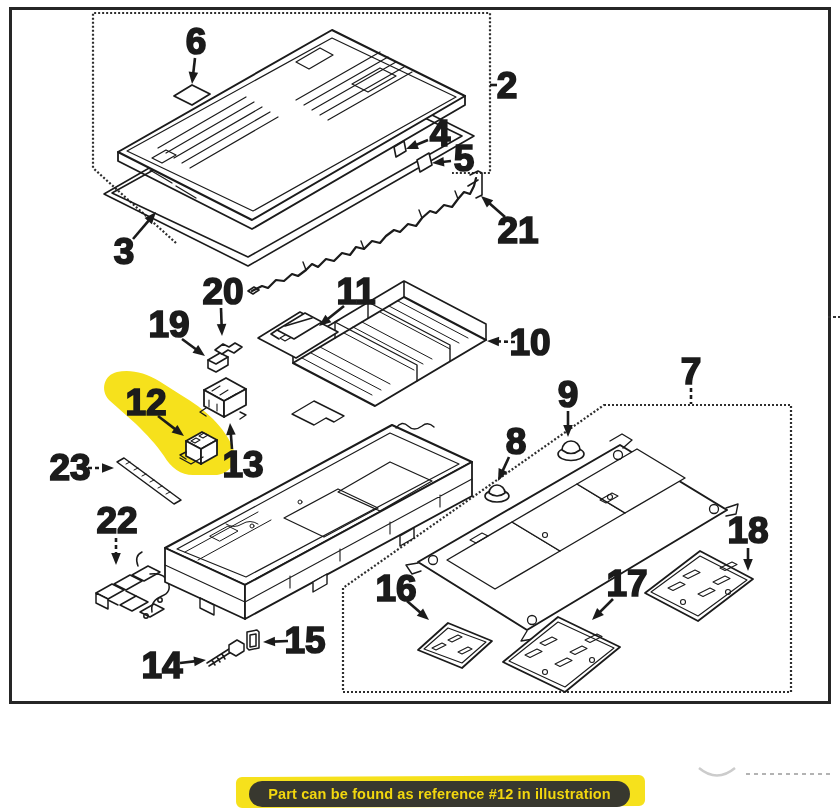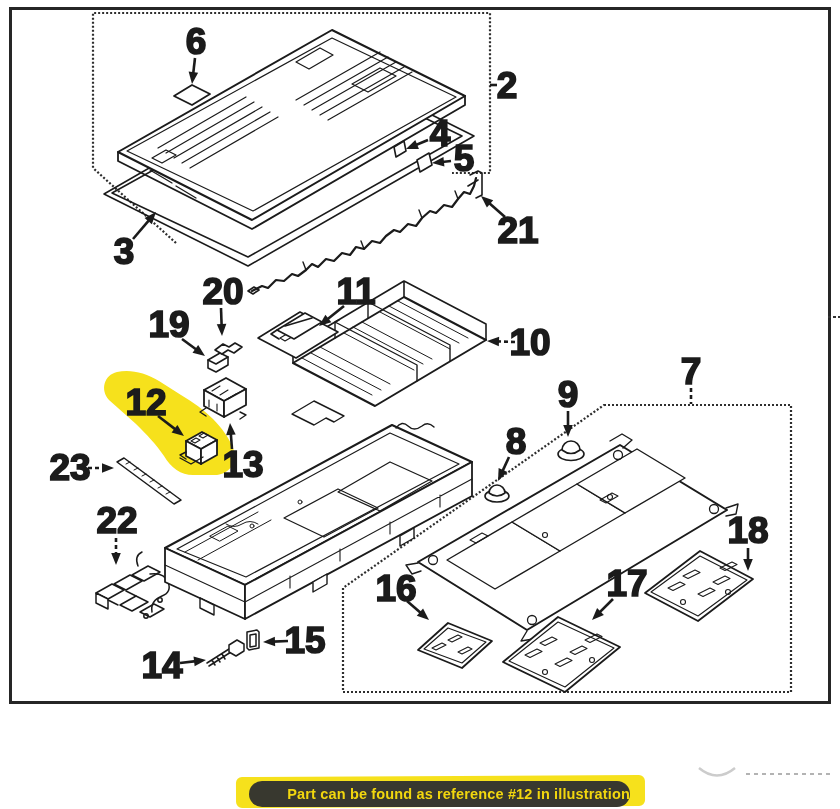--- a/index.html
+++ b/index.html
@@ -13,21 +13,21 @@
   .art{stroke:var(--line);stroke-linejoin:round;stroke-linecap:round;fill:none;}
   .art-solid{stroke:var(--line);stroke-linejoin:round;stroke-linecap:round;fill:#fff;}
   .groupbox{fill:none;stroke:var(--boxline);stroke-width:2.2;stroke-dasharray:2 2;}
   .tooltip-highlight{
     position:absolute;left:236px;top:776px;width:409px;height:31px;
     background:var(--highlight);border-radius:6px;transform:rotate(-.3deg);
   }
   .tooltip-pill{
     position:absolute;left:249px;top:781px;width:381px;height:26px;
     background:var(--tooltip-bg);border-radius:13px;
-    display:flex;align-items:center;justify-content:flex-end;
+    display:flex;align-items:center;justify-content:center;
   }
   .tooltip-pill span{
     color:var(--tooltip-text);font-weight:700;font-size:14.5px;
     letter-spacing:.15px;white-space:nowrap;
   }
 </style>
 </head>
 <body>
 
 <div class="stage">

